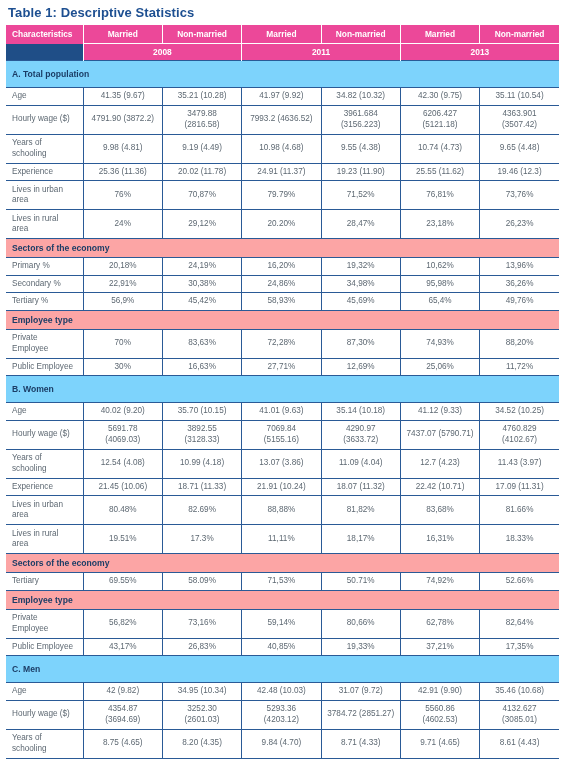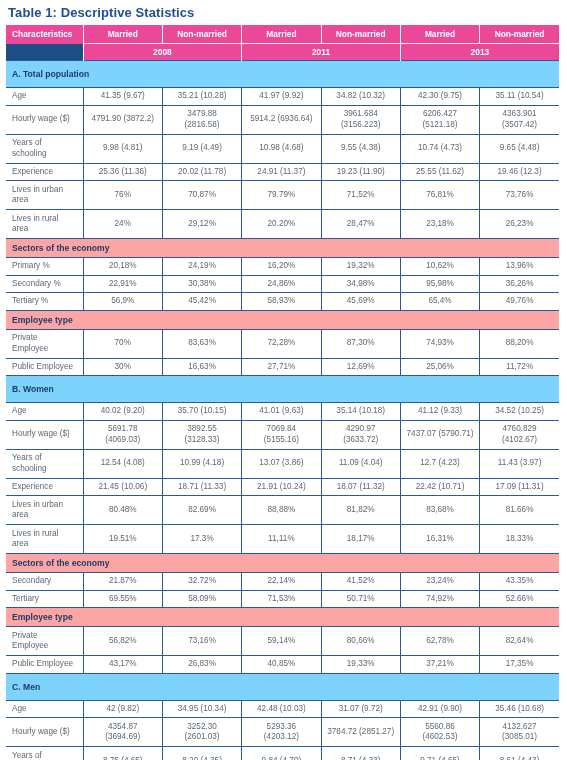--- a/index.html
+++ b/index.html
@@ -156,21 +156,21 @@
           <td class="val">41.97 (9.92)</td>
           <td class="val">34.82 (10.32)</td>
           <td class="val">42.30 (9.75)</td>
           <td class="val last">35.11 (10.54)</td>
         </tr>
         <tr class="tall">
           <td class="lbl" style="white-space: pre-line;">Hourly wage ($)</td>
           <td class="val">4791.90 (3872.2)</td>
           <td class="val">3479.88
 (2816.58)</td>
-          <td class="val">5914.2 (6936.64)</td>
+          <td class="val">7993.2 (4636.52)</td>
           <td class="val">3961.684
 (3156.223)</td>
           <td class="val">6206.427
 (5121.18)</td>
           <td class="val last">4363.901
 (3507.42)</td>
         </tr>
         <tr class="tall">
           <td class="lbl" style="white-space: pre-line;">Years of
 schooling</td>
@@ -324,29 +324,20 @@
           <td class="val">17.3%</td>
           <td class="val">11,11%</td>
           <td class="val">18,17%</td>
           <td class="val">16,31%</td>
           <td class="val last">18.33%</td>
         </tr>
         <tr class="group-row">
           <td colspan="7">Sectors of the economy</td>
         </tr>
         <tr>
-          <td class="lbl" style="white-space: pre-line;">Secondary</td>
-          <td class="val">21.87%</td>
-          <td class="val">32.72%</td>
-          <td class="val">22,14%</td>
-          <td class="val">41,52%</td>
-          <td class="val">23,24%</td>
-          <td class="val last">43.35%</td>
-        </tr>
-        <tr>
           <td class="lbl" style="white-space: pre-line;">Tertiary</td>
           <td class="val">69.55%</td>
           <td class="val">58.09%</td>
           <td class="val">71,53%</td>
           <td class="val">50.71%</td>
           <td class="val">74,92%</td>
           <td class="val last">52.66%</td>
         </tr>
         <tr class="group-row">
           <td colspan="7">Employee type</td>

